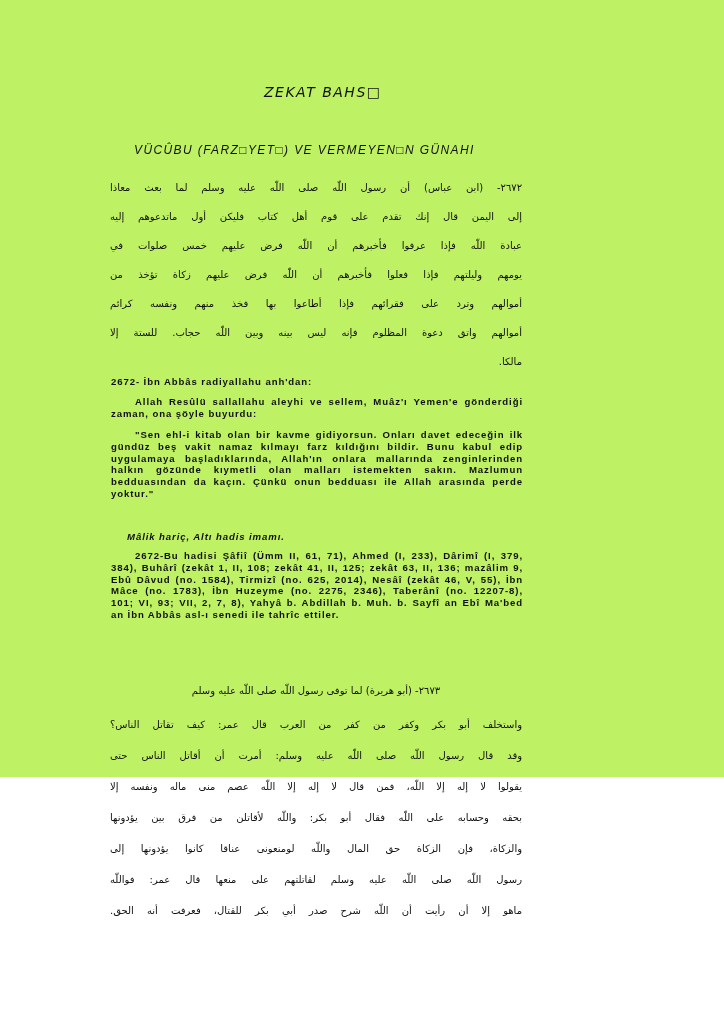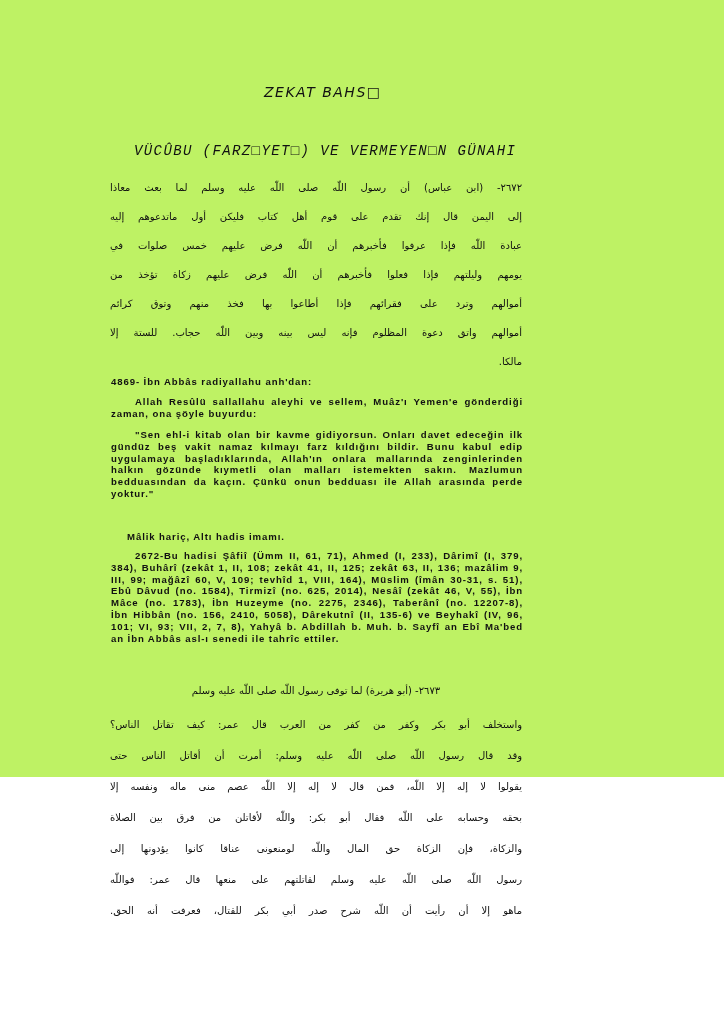--- a/index.html
+++ b/index.html
@@ -28,23 +28,23 @@
       font-style: italic;
       font-size: 14px;
       letter-spacing: 1.5px;
       color: #111;
       white-space: nowrap;
     }
     .subtitle {
       position: absolute;
       left: 134px;
       top: 143px;
-      font-family: Liberation Mono, monospace;
+      font-family: Liberation Sans, sans-serif;
       font-style: italic;
-      font-size: 14px;
+      font-size: 12px;
       letter-spacing: 1.4px;
       color: #111;
       white-space: nowrap;
     }
     .arabic-block {
       position: absolute;
       left: 110px;
       width: 412px;
       direction: rtl;
       font-family: "DejaVu Sans", sans-serif;
@@ -82,21 +82,21 @@
     }
     .tr-line {
       height: 11.8px;
       line-height: 11.8px;
       white-space: nowrap;
       text-align: justify;
       text-align-last: justify;
       overflow: hidden;
     }
     .tr-line.last { text-align-last: left; }
-    .tr-line.indent-sm { padding-left: 16px; }
+    .tr-line.indent-sm { padding-left: 16px; font-style: italic; }
     .tr-line.indent-q { padding-left: 24px; }
 
     #tr-heading { top: 376px; }
     #tr-intro { top: 396px; }
     #tr-quote { top: 429px; }
     #tr-source { top: 531px; }
     #tr-refs { top: 550px; }
   </style>
 </head>
 <body>
@@ -104,27 +104,27 @@
 <div class="page">
 
   <div class="title">ZEKAT BAHS□</div>
   <div class="subtitle">VÜCÛBU (FARZ□YET□) VE VERMEYEN□N GÜNAHI</div>
 
   <div class="arabic-block" id="arabic-1">
     <div class="ar-line">٢٦٧٢- (ابن عباس) أن رسول اللّه صلى اللّه عليه وسلم لما بعث معاذا</div>
     <div class="ar-line">إلى  اليمن قال إنك تقدم على قوم أهل كتاب فليكن أول ماتدعوهم إليه</div>
     <div class="ar-line">عبادة اللّه فإذا عرفوا فأخبرهم أن اللّه فرض عليهم خمس صلوات في</div>
     <div class="ar-line">يومهم   وليلتهم فإذا فعلوا فأخبرهم أن اللّه فرض عليهم زكاة تؤخذ من</div>
-    <div class="ar-line">أموالهم   وترد على فقرائهم فإذا أطاعوا بها فخذ منهم وتوق كرائم</div>
+    <div class="ar-line">أموالهم   وترد على فقرائهم فإذا أطاعوا بها فخذ منهم ونفسه كرائم</div>
     <div class="ar-line">أموالهم واتق دعوة المظلوم فإنه ليس بينه وبين اللّه حجاب. للستة إلا</div>
     <div class="ar-line last">مالكا.</div>
   </div>
 
   <div class="tr-block" id="tr-heading">
-    <div class="tr-line last">4869-  İbn Abbâs radiyallahu anh'dan:</div>
+    <div class="tr-line last">2672-  İbn Abbâs radiyallahu anh'dan:</div>
   </div>
 
   <div class="tr-block" id="tr-intro">
     <div class="tr-line indent-q">Allah Resûlü sallallahu aleyhi ve sellem, Muâz'ı Yemen'e gönderdiği</div>
     <div class="tr-line last">zaman, ona şöyle buyurdu:</div>
   </div>
 
   <div class="tr-block" id="tr-quote">
     <div class="tr-line indent-q">"Sen ehl-i kitab olan bir kavme gidiyorsun. Onları davet edeceğin ilk</div>
     <div class="tr-line">gündüz beş vakit namaz kılmayı farz kıldığını bildir. Bunu kabul edip</div>
@@ -134,32 +134,30 @@
     <div class="tr-line last">yoktur."</div>
   </div>
 
   <div class="tr-block" id="tr-source">
     <div class="tr-line last indent-sm">Mâlik hariç, Altı hadis imamı.</div>
   </div>
 
   <div class="tr-block" id="tr-refs">
     <div class="tr-line indent-q">2672-Bu hadisi Şâfiî (Ümm II, 61, 71), Ahmed (I, 233), Dârimî (I, 379,</div>
     <div class="tr-line">384), Buhârî (zekât 1, II, 108; zekât 41, II, 125; zekât 63, II, 136; mazâlim 9,</div>
-    <div class="tr-line">III,    99; mağâzî 60, V, 109; tevhîd 1, VIII, 164), Müslim (îmân 30-31, s. 51),</div>
     <div class="tr-line">Ebû  Dâvud (no. 1584), Tirmizî (no. 625, 2014), Nesâî (zekât 46, V, 55), İbn</div>
     <div class="tr-line">Mâce  (no. 1783), İbn Huzeyme (no. 2275, 2346), Taberânî (no. 12207-8),</div>
-    <div class="tr-line">İbn   Hibbân (no. 156, 2410, 5058), Dârekutnî (II, 135-6) ve Beyhakî (IV, 96,</div>
     <div class="tr-line">101;  VI, 93; VII, 2, 7, 8), Yahyâ b. Abdillah b. Muh. b. Sayfî an Ebî Ma'bed</div>
     <div class="tr-line last">an İbn Abbâs asl-ı senedi ile tahrîc ettiler.</div>
   </div>
 
   <div class="arabic-block" id="arabic-2" style="top: 673px;">
     <div class="ar-line center" style="height: 36px; line-height: 36px;">٢٦٧٣- (أبو هريرة) لما توفى رسول اللّه صلى اللّه عليه وسلم</div>
     <div class="ar-line">واستخلف  أبو بكر وكفر من كفر من العرب قال عمر: كيف تقاتل الناس؟</div>
     <div class="ar-line">وقد  قال رسول اللّه صلى اللّه عليه وسلم: أمرت أن أقاتل الناس حتى</div>
     <div class="ar-line">يقولوا  لا إله إلا اللّه، فمن قال لا إله إلا اللّه عصم منى ماله ونفسه إلا</div>
-    <div class="ar-line">بحقه    وحسابه على اللّه فقال أبو بكر: واللّه لأقاتلن من فرق بين الصلاة</div>
+    <div class="ar-line">بحقه    وحسابه على اللّه فقال أبو بكر: واللّه لأقاتلن من فرق بين يؤدونها</div>
     <div class="ar-line">والزكاة،   فإن الزكاة حق المال واللّه لومنعونى عناقا كانوا يؤدونها إلى</div>
     <div class="ar-line">رسول   اللّه صلى اللّه عليه وسلم لقاتلتهم على منعها قال عمر: فواللّه</div>
     <div class="ar-line">ماهو   إلا أن رأيت أن اللّه شرح صدر أبي بكر للقتال، فعرفت أنه الحق.</div>
   </div>
 
 </div>
 
 </body></html>

